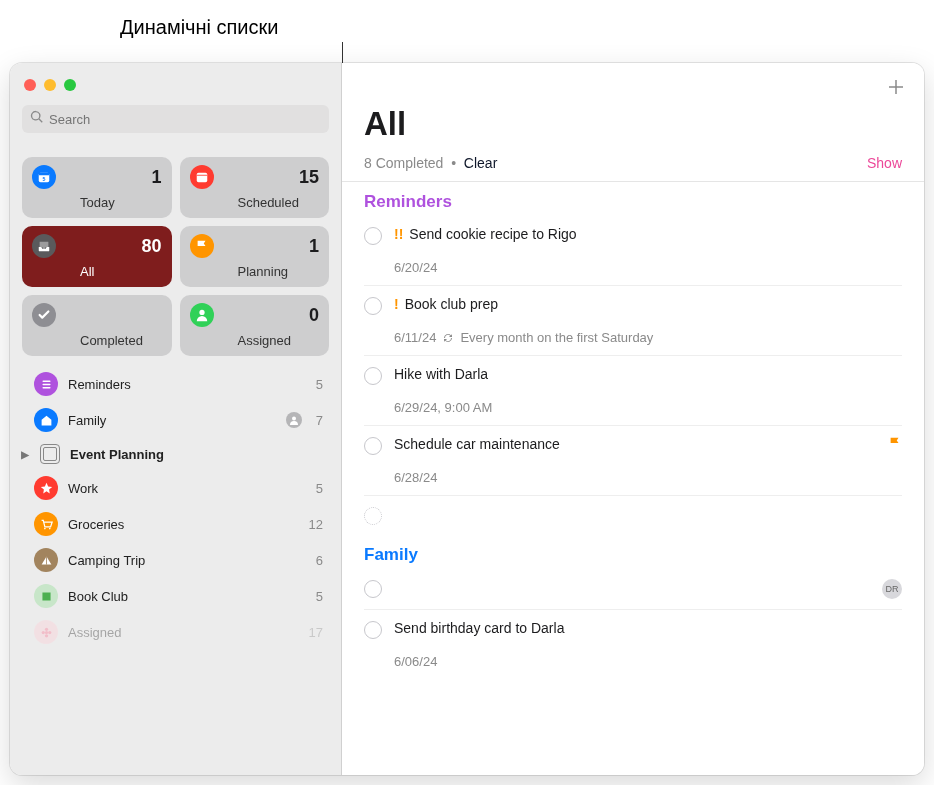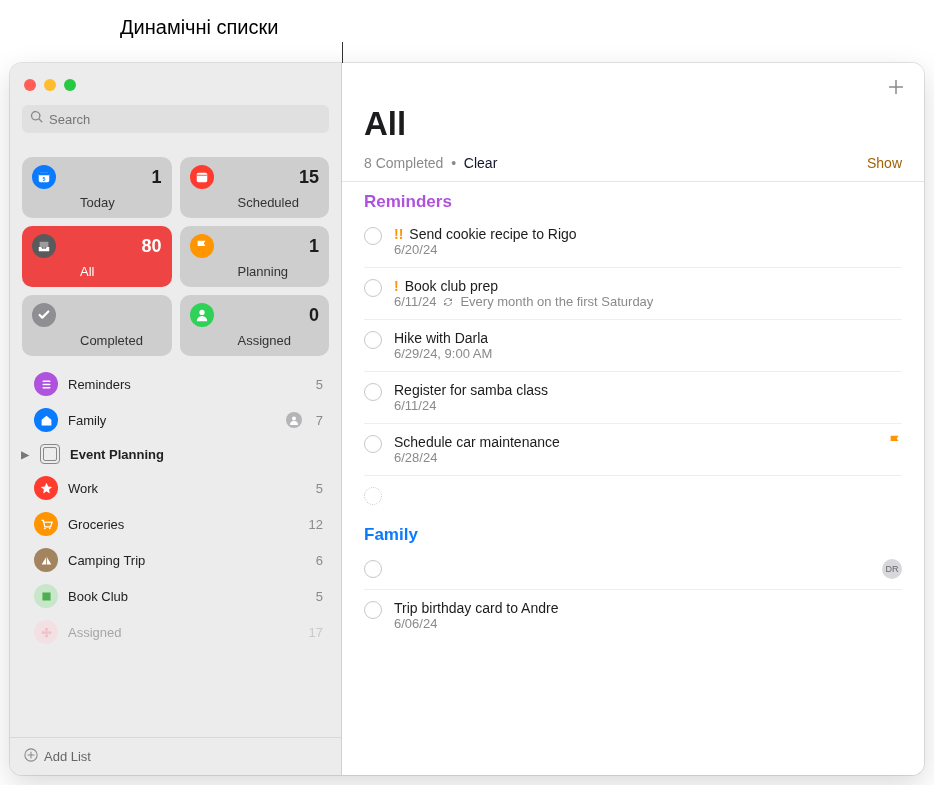--- a/index.html
+++ b/index.html
@@ -90,21 +90,21 @@
   }
   .smart-card {
     background: #cececf;
     border-radius: 10px;
     padding: 8px 10px 8px;
     display: flex;
     flex-direction: column;
     gap: 6px;
     cursor: pointer;
   }
-  .smart-card.active { background: #ef4444; }
+  .smart-card.active { background: #7f1d1d; }
   .smart-card.active .smart-count,
   .smart-card.active .smart-label { color: #fff; }
   .smart-top { display: flex; justify-content: space-between; align-items: center; }
   .smart-icon {
     width: 24px; height: 24px; border-radius: 50%;
     display: flex; align-items: center; justify-content: center;
   }
   .smart-icon svg { width: 14px; height: 14px; fill: #fff; }
   .smart-count { font-size: 18px; font-weight: 700; color: #1c1c1e; }
   .smart-label { font-size: 13px; color: #333; font-weight: 500; margin-left: 48px; }
@@ -177,21 +177,21 @@
   .completed-bar {
     display: flex;
     justify-content: space-between;
     align-items: center;
     padding: 6px 22px 10px;
     font-size: 14px;
     color: #8a8a8a;
     border-bottom: 1px solid #e5e5e5;
   }
   .completed-bar .clear { color: #0f172a; font-weight: 400; cursor:pointer; }
-  .completed-bar .show { color: #a16207; cursor:pointer;}
+  .completed-bar .show { color: #ec4899; cursor:pointer;}
   .section-title {
     font-size: 17px;
     font-weight: 700;
     padding: 10px 22px 4px;
   }
   .reminder-list { padding: 0 22px; }
   .reminder {
     display: flex;
     align-items: flex-start;
     gap: 12px;
@@ -202,21 +202,21 @@
   .radio {
     width: 18px; height: 18px; border-radius: 50%;
     border: 1.5px solid #c7c7cc; flex-shrink: 0; margin-top: 1px;
     cursor: pointer;
   }
   .radio.dotted { border-style: dotted; border-color:#c7c7cc; }
   .reminder-body { flex: 1; }
   .reminder-title { font-size: 14px; color: #1c1c1e; display:flex;align-items:center;gap:4px;}
   .priority { color: #ff9500; font-weight:600; margin-right:2px;}
   .reminder-sub {
-    font-size: 13px; color: #8a8a8a; margin-top: 0;
+    font-size: 13px; color: #8a8a8a; margin-top: 18px;
     display:flex;align-items:center;gap:6px;
   }
   .repeat-icon{width:12px;height:12px;}
   .repeat-icon svg{width:12px;height:12px;fill:#8a8a8a;}
   .flag { color: #ff9500; font-size:16px; margin-left:auto;}
   .avatar-badge{width:20px;height:20px;border-radius:50%;background:#d8d8dc;color:#666;font-size:9px;font-weight:400;display:flex;align-items:center;justify-content:center;margin-left:auto;}
 </style>
 </head>
 <body>
 
@@ -397,29 +397,20 @@
               <circle cx="4" cy="8" r="2" fill="#ff6b8a"></circle>
               <circle cx="12" cy="8" r="2" fill="#ff6b8a"></circle>
             </svg>
           </div>
       <span class="list-name">Assigned</span>
 
       <span class="list-count">17</span>
         </div>
       </div>
 
-    <div class="footer">
-      <span>
-        <svg viewBox="0 0 16 16">
-            <circle cx="8" cy="8" r="7" fill="none" stroke="#888" stroke-width="1.2"></circle>
-            <path d="M8 4.5v7M4.5 8h7" stroke="#888" stroke-width="1.2" stroke-linecap="round"></path>
-          </svg>
-      </span>
-      <span>Add List</span>
-    </div>
   </div>
 
   <div class="main">
     <div class="main-header">
       <div class="plus-btn">
         <svg viewBox="0 0 20 20">
             <path d="M10 3v14M3 10h14"></path>
           </svg>
       </div>
     </div>
@@ -468,56 +459,45 @@
         </div>
         <div class="reminder-sub">6/29/24, 9:00 AM</div>
       </div>
 
       </div>
           <div class="reminder">
       <div class="radio"></div>
       <div class="reminder-body">
         <div class="reminder-title">
           
-          Register for samba class
-        </div>
-        <div class="reminder-sub">6/11/24</div>
-      </div>
-
-      </div>
+          Schedule car maintenance
+        </div>
+        <div class="reminder-sub">6/28/24</div>
+      </div>
+      <span class="flag"><svg width="14" height="14" viewBox="0 0 16 16">
+                <path d="M3 2v12M3 2h9l-2 3 2 3H3" fill="#ff9500"></path>
+              </svg></span>
+      </div>
+          <div class="reminder" style="border-bottom: none;">
+            <div class="radio dotted"></div>
+          </div>
+        </div>
+        <div class="section-title" style="color: rgb(10, 122, 255);">Family</div>
+        <div class="reminder-list">
+          <div class="reminder">
+      <div class="radio"></div>
+
+      <span class="avatar-badge">DR</span>
+          </div>
           <div class="reminder">
       <div class="radio"></div>
       <div class="reminder-body">
         <div class="reminder-title">
           
-          Schedule car maintenance
-        </div>
-        <div class="reminder-sub">6/28/24</div>
-      </div>
-      <span class="flag"><svg width="14" height="14" viewBox="0 0 16 16">
-                <path d="M3 2v12M3 2h9l-2 3 2 3H3" fill="#ff9500"></path>
-              </svg></span>
-      </div>
-          <div class="reminder" style="border-bottom: none;">
-            <div class="radio dotted"></div>
-          </div>
-        </div>
-        <div class="section-title" style="color: rgb(10, 122, 255);">Family</div>
-        <div class="reminder-list">
-          <div class="reminder">
-      <div class="radio"></div>
-
-      <span class="avatar-badge">DR</span>
-          </div>
-          <div class="reminder">
-      <div class="radio"></div>
-      <div class="reminder-body">
-        <div class="reminder-title">
-          
-          Trip birthday card to Andre
+          Send birthday card to Darla
         </div>
         <div class="reminder-sub">6/06/24</div>
       </div>
 
       </div>
         </div>
       </div>
   </div>
 </div>
 

